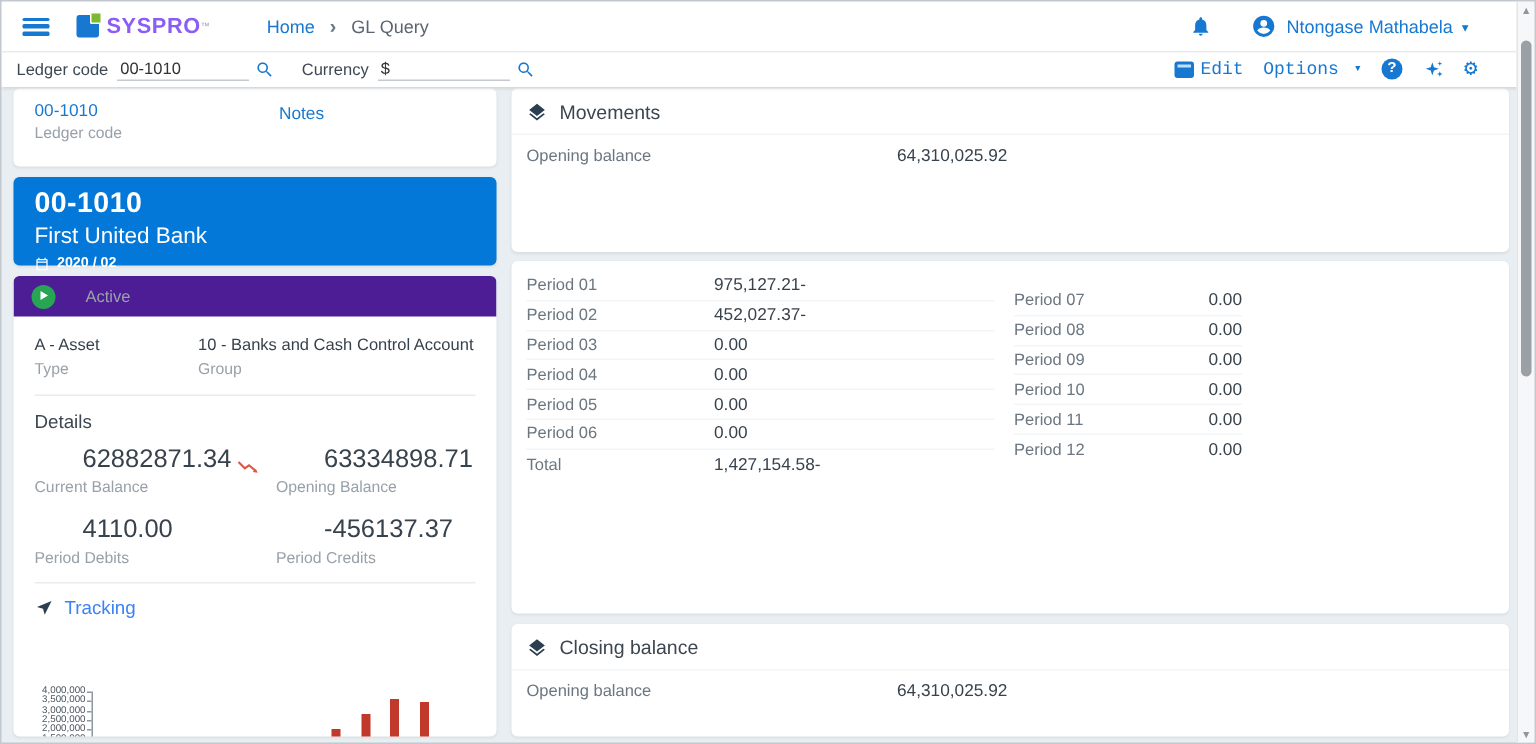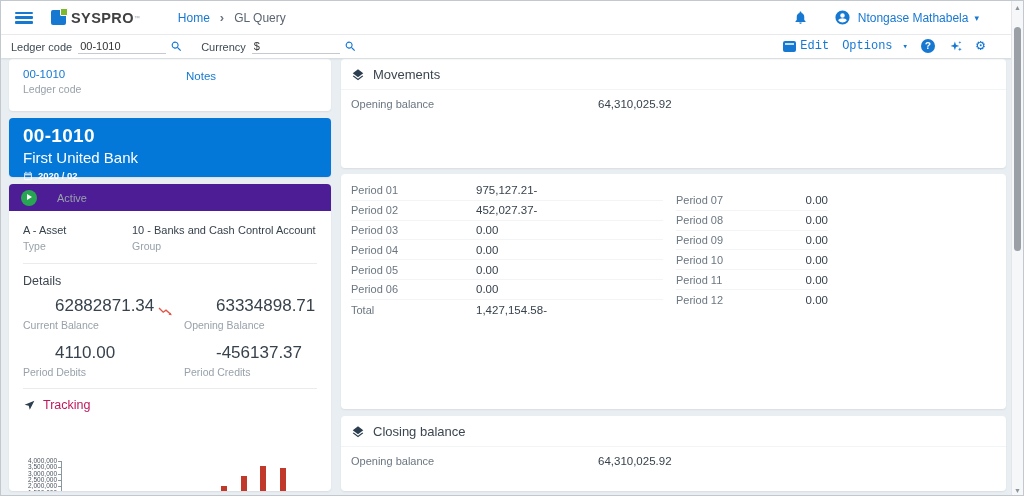--- a/index.html
+++ b/index.html
@@ -7,21 +7,21 @@
   body { font-family:"Liberation Sans", sans-serif; }
   .screen { position:relative; width:1024px; height:496px; background:#e9eef2; overflow:hidden; border:1px solid #c2c8cd; }
 
   
   .appbar { position:absolute; top:0; left:0; width:1012px; height:34px; background:#fff; border-bottom:1px solid #e8eaec; display:flex; align-items:center; }
   .hamburger { width:18px; height:12px; margin-left:14px; display:flex; flex-direction:column; justify-content:space-between; cursor:pointer; }
   .hamburger i { display:block; height:2.2px; background:#1778d2; border-radius:1px; }
   .logo { display:flex; align-items:center; margin-left:18px; }
   .logo-sq { position:relative; width:15px; height:15px; background:#1778d2; border-radius:2px; }
   .logo-sq i { position:absolute; top:-2px; right:-2px; width:8px; height:8px; background:#7cb92c; border:1.8px solid #fff; border-radius:1px; }
-  .logo-txt { margin-left:5px; font-size:14.5px; font-weight:bold; color:#404040; letter-spacing:.4px; }
+  .logo-txt { margin-left:5px; font-size:14.5px; font-weight:bold; color:#8b5cf6; letter-spacing:.4px; }
   .logo-tm { font-size:6px; color:#9aa4ad; vertical-align:top; }
   .crumb-home { margin-left:38px; font-size:12px; color:#1778d2; cursor:pointer; }
   .crumb-sep { margin:0 10px; color:#6b7680; font-size:13px; font-weight:bold; }
   .crumb-cur { font-size:12px; color:#5a6570; }
   .appbar-right { margin-left:auto; display:flex; align-items:center; margin-right:34px; }
   .bell { margin-right:26px; cursor:pointer; display:flex; }
   .user { display:flex; align-items:center; cursor:pointer; }
   .user-name { margin-left:7px; font-size:12px; color:#1778d2; }
   .caret { margin-left:6px; font-size:9px; color:#1778d2; }
   .caret::after { content:"▾"; }
@@ -63,21 +63,21 @@
   .status-txt { margin-left:20px; font-size:11px; color:#9aa3ab; }
   .class-row { display:flex; padding:13px 14px 11px 14px; }
   .class-col .v { font-size:11px; color:#37424c; }
   .class-col .sub { margin-top:4px; }
   .class-col.c1 { width:109px; } .class-col.c2 { width:106px; }
   .divider { border-top:1px solid #e9ecef; margin:0 0 0 14px; width:294px; }
   .details-title { font-size:12.5px; color:#3c4650; font-weight:400; margin:10px 14px 8px 14px; }
   .det-grid { display:grid; grid-template-columns:161px auto; row-gap:12px; margin:0 14px; }
   .det-item .v { font-size:17px; color:#37424c; display:flex; align-items:flex-end; gap:4px;margin-left:32px; }
   .det-item .sub { margin-top:3px; }
-  .sec-head { display:flex; align-items:center; gap:7px; font-size:12.5px; color:#be185d; font-weight:500; }
+  .sec-head { display:flex; align-items:center; gap:7px; font-size:12.5px; color:#3b82f6; font-weight:500; }
   .tracking-head { margin:10px 14px 3px 14px; padding-top:9px; border-top:1px solid #e9ecef; width:294px; }
 
   
   .chart { position:absolute; left:10px; top:272px; width:302px; height:98px; }
   .chart div { position:absolute; }
   .c-axis-y { width:1px; background:#8a97a0; }
   .c-ytick { font-size:6.5px; color:#4a545e; white-space:nowrap; line-height:1; }
   .c-ytickmark { width:3px; height:1px; background:#8a97a0; }
   .c-bar { width:6px; }
 

